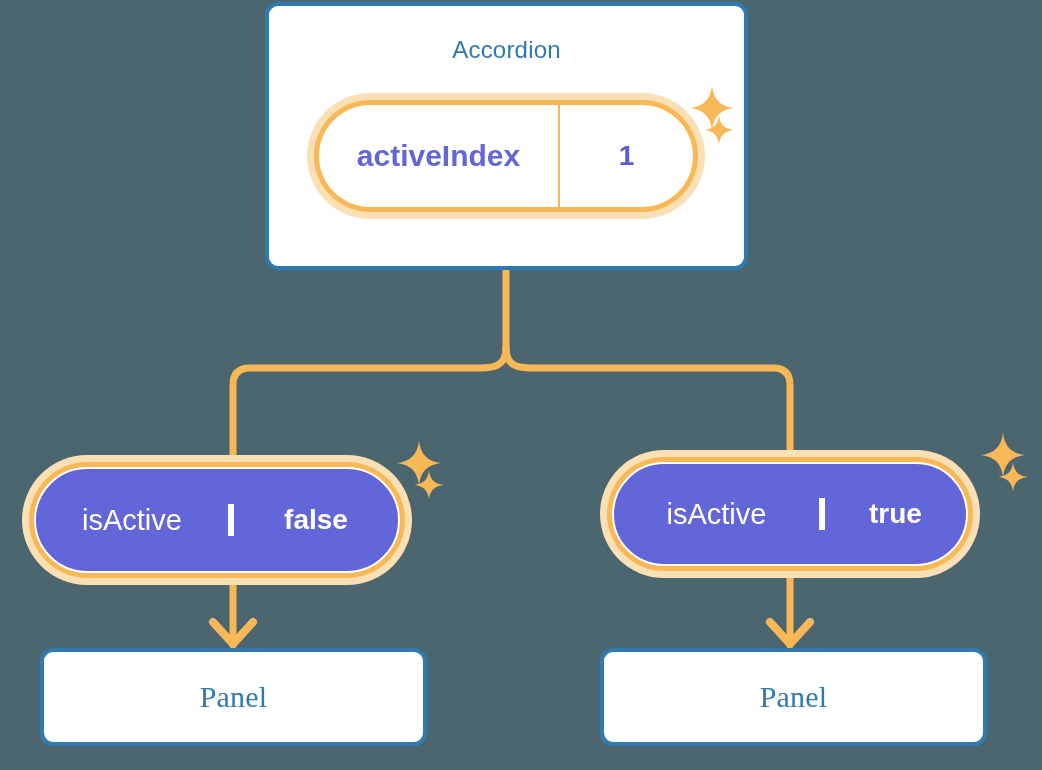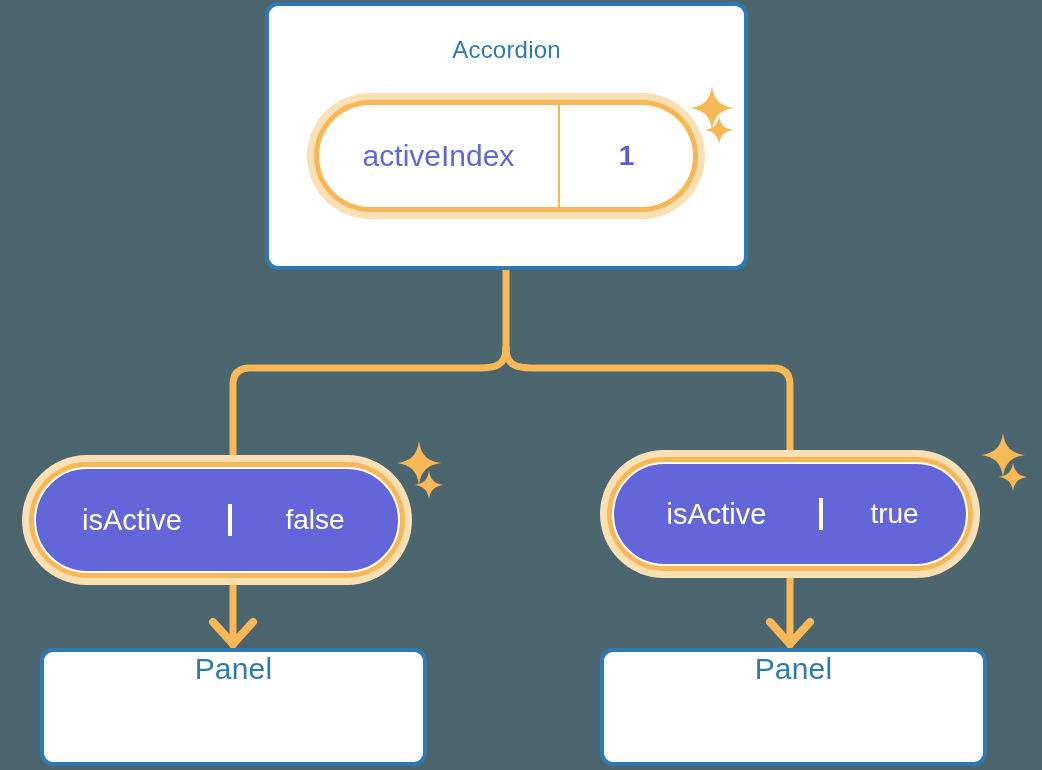--- a/index.html
+++ b/index.html
@@ -51,21 +51,23 @@
     left: 265px;
     top: 2px;
     width: 483px;
     height: 268px;
     padding-top: 30px;
   }
 
   
   .panel-card {
     width: 387px;
-    height: 118px;
+    height: 98px;
+    justify-content: center;
+    font-family: Liberation Serif, serif;
   }
   #panel-card-left  { left: 40px;  top: 648px; }
   #panel-card-right { left: 600px; top: 648px; }
   .panel-card .comp-title { font-size: 30px; }
 
   
   .pill {
     position: absolute;
     z-index: 4;
     box-sizing: border-box;
@@ -96,21 +98,21 @@
     justify-content: center;
     white-space: nowrap;
     box-sizing: border-box;
   }
 
   
   .pill--light .pill-body { background: #ffffff; }
   .pill--light .pill-key {
     color: #6366d8;
     font-size: 30px;
-    font-weight: 400;
+    font-weight: 700;
   }
   .pill--light .pill-val {
     color: #5a5ed2;
     font-size: 28px;
     font-weight: 700;
     border-left: 2px solid #f9b856;
   }
 
   
   .pill--solid .pill-body {
@@ -119,22 +121,22 @@
     align-items: center;
   }
   .pill--solid .pill-key {
     color: #ffffff;
     font-size: 29px;
     font-weight: 400;
   }
   .pill--solid .pill-val {
     color: #ffffff;
     font-size: 28px;
-    font-weight: 400;
-    border-left: 4px solid #ffffff;
+    font-weight: 700;
+    border-left: 6px solid #ffffff;
   }
 
   
   #pill-active-index {
     left: 307px;
     top: 93px;
     width: 398px;
     height: 126px;
   }
   #pill-active-index .pill-key { flex: 0 0 239px; }

